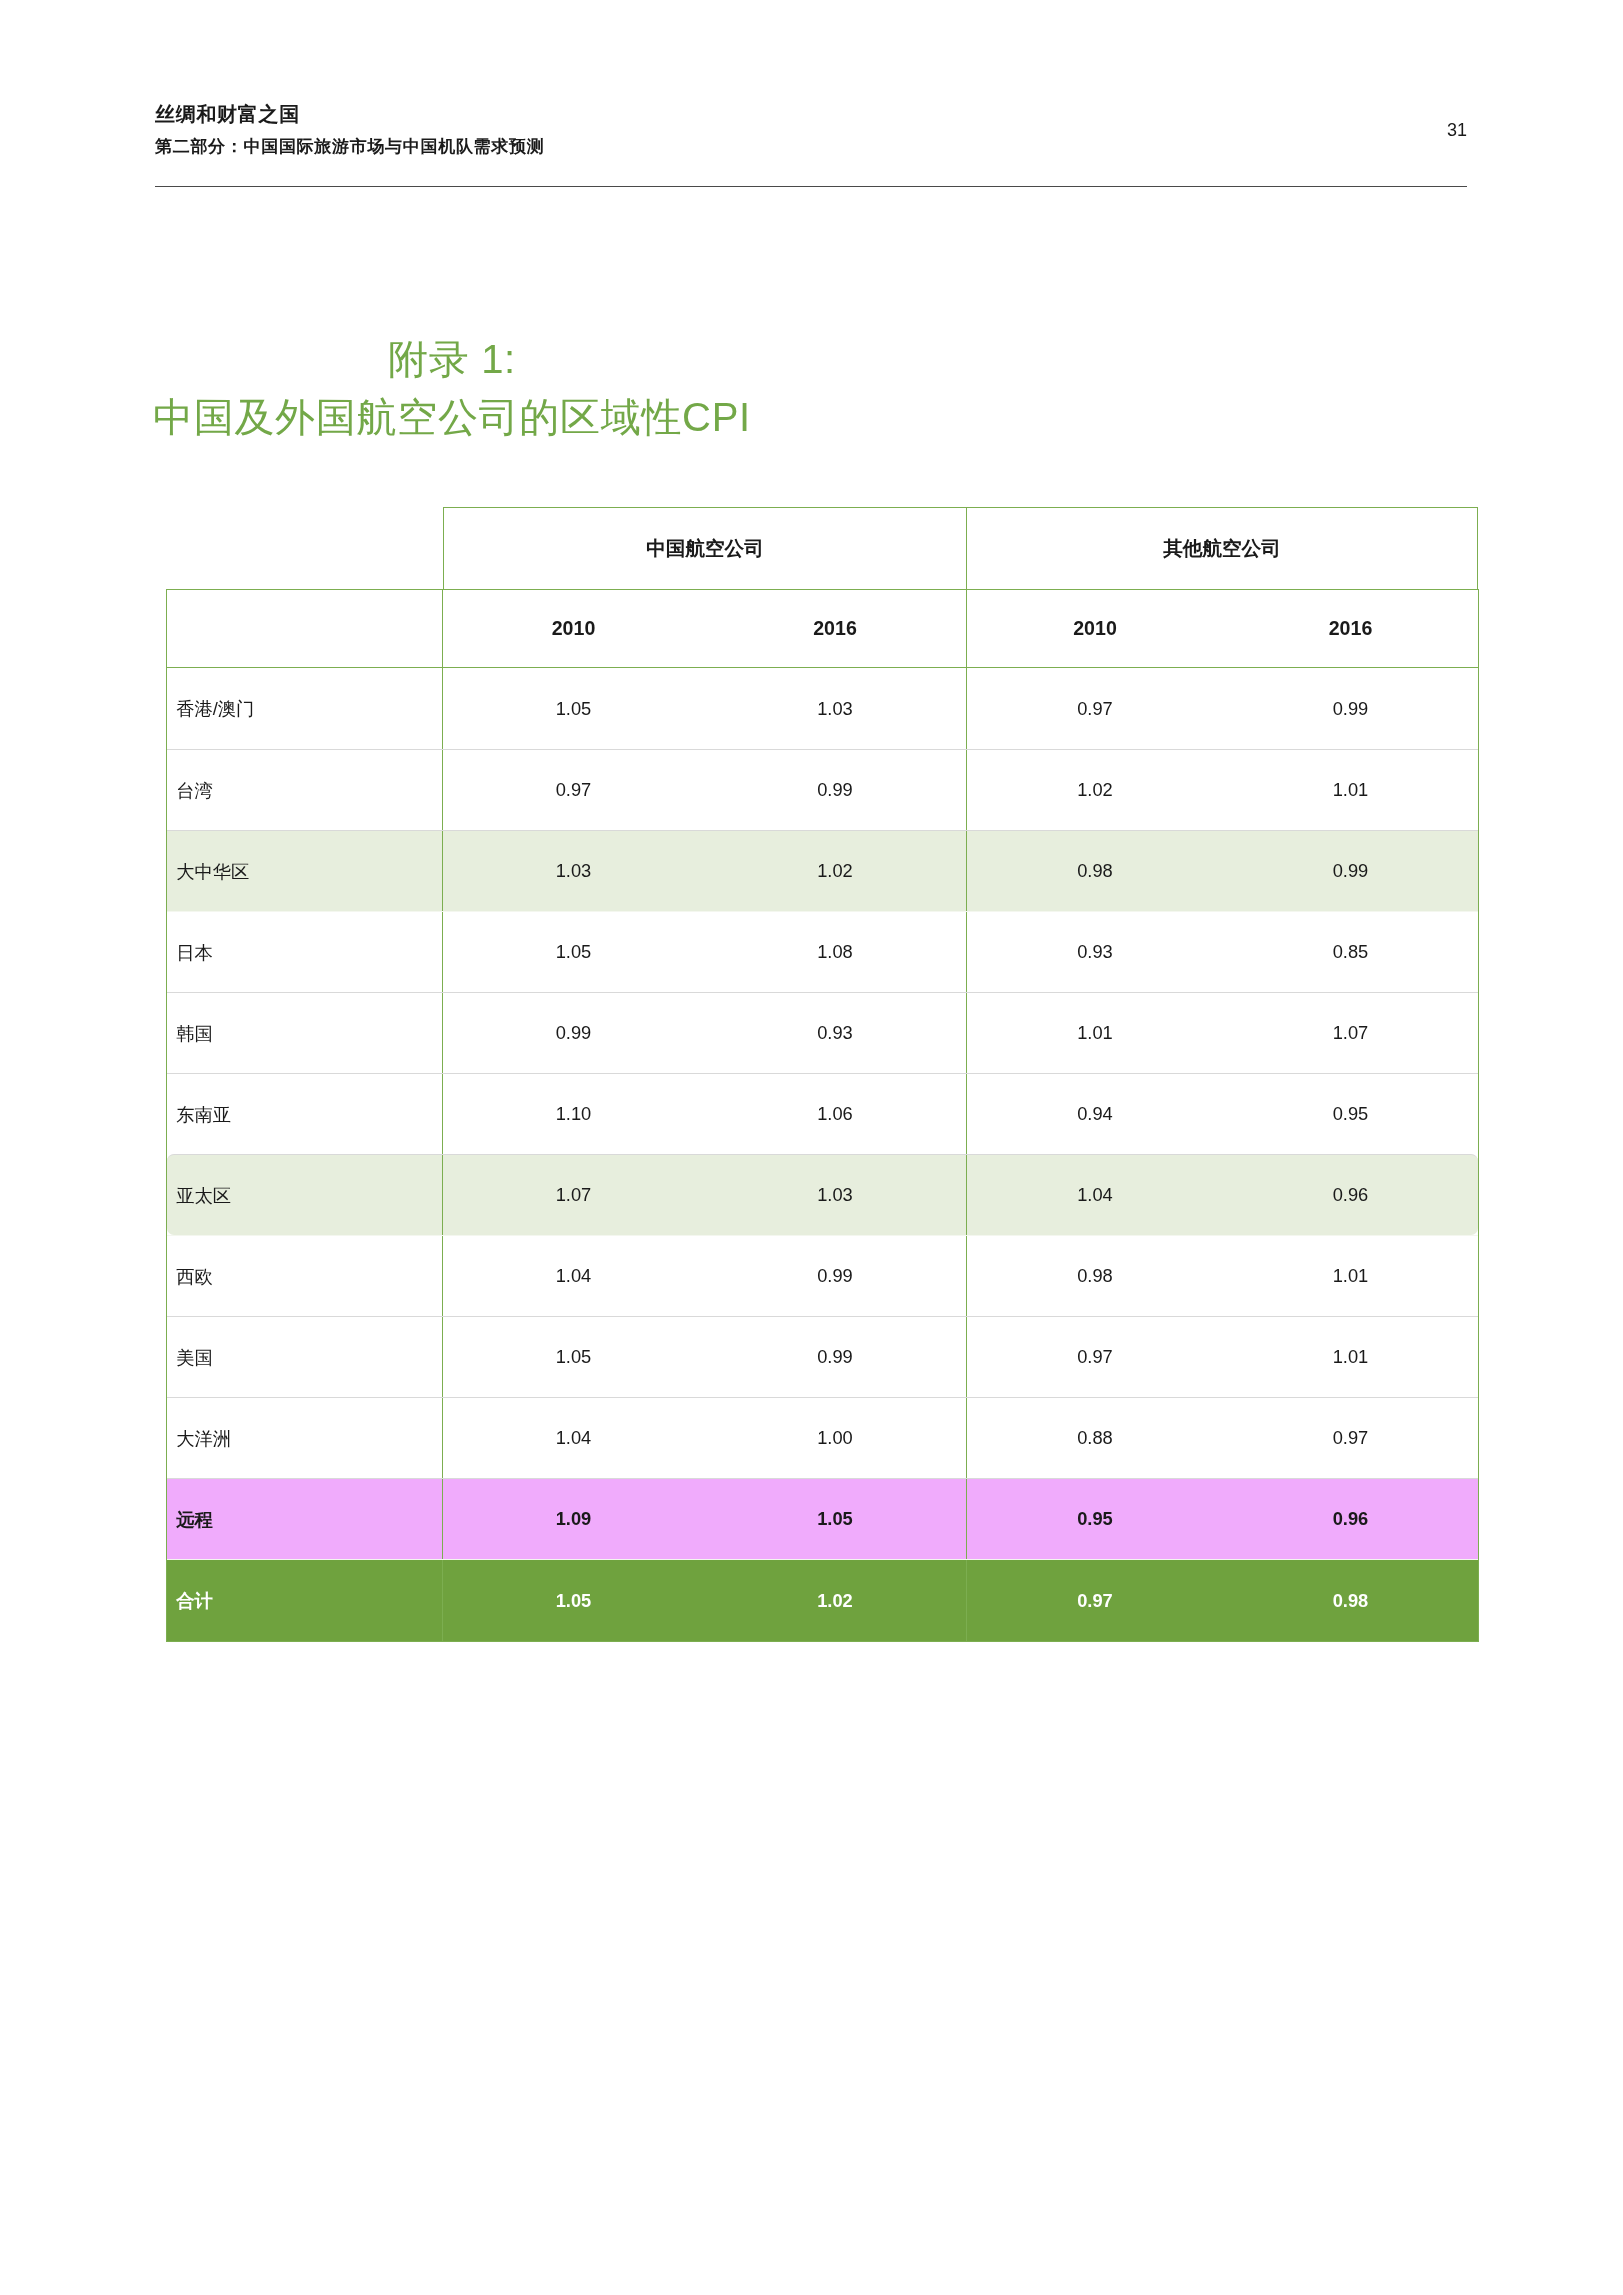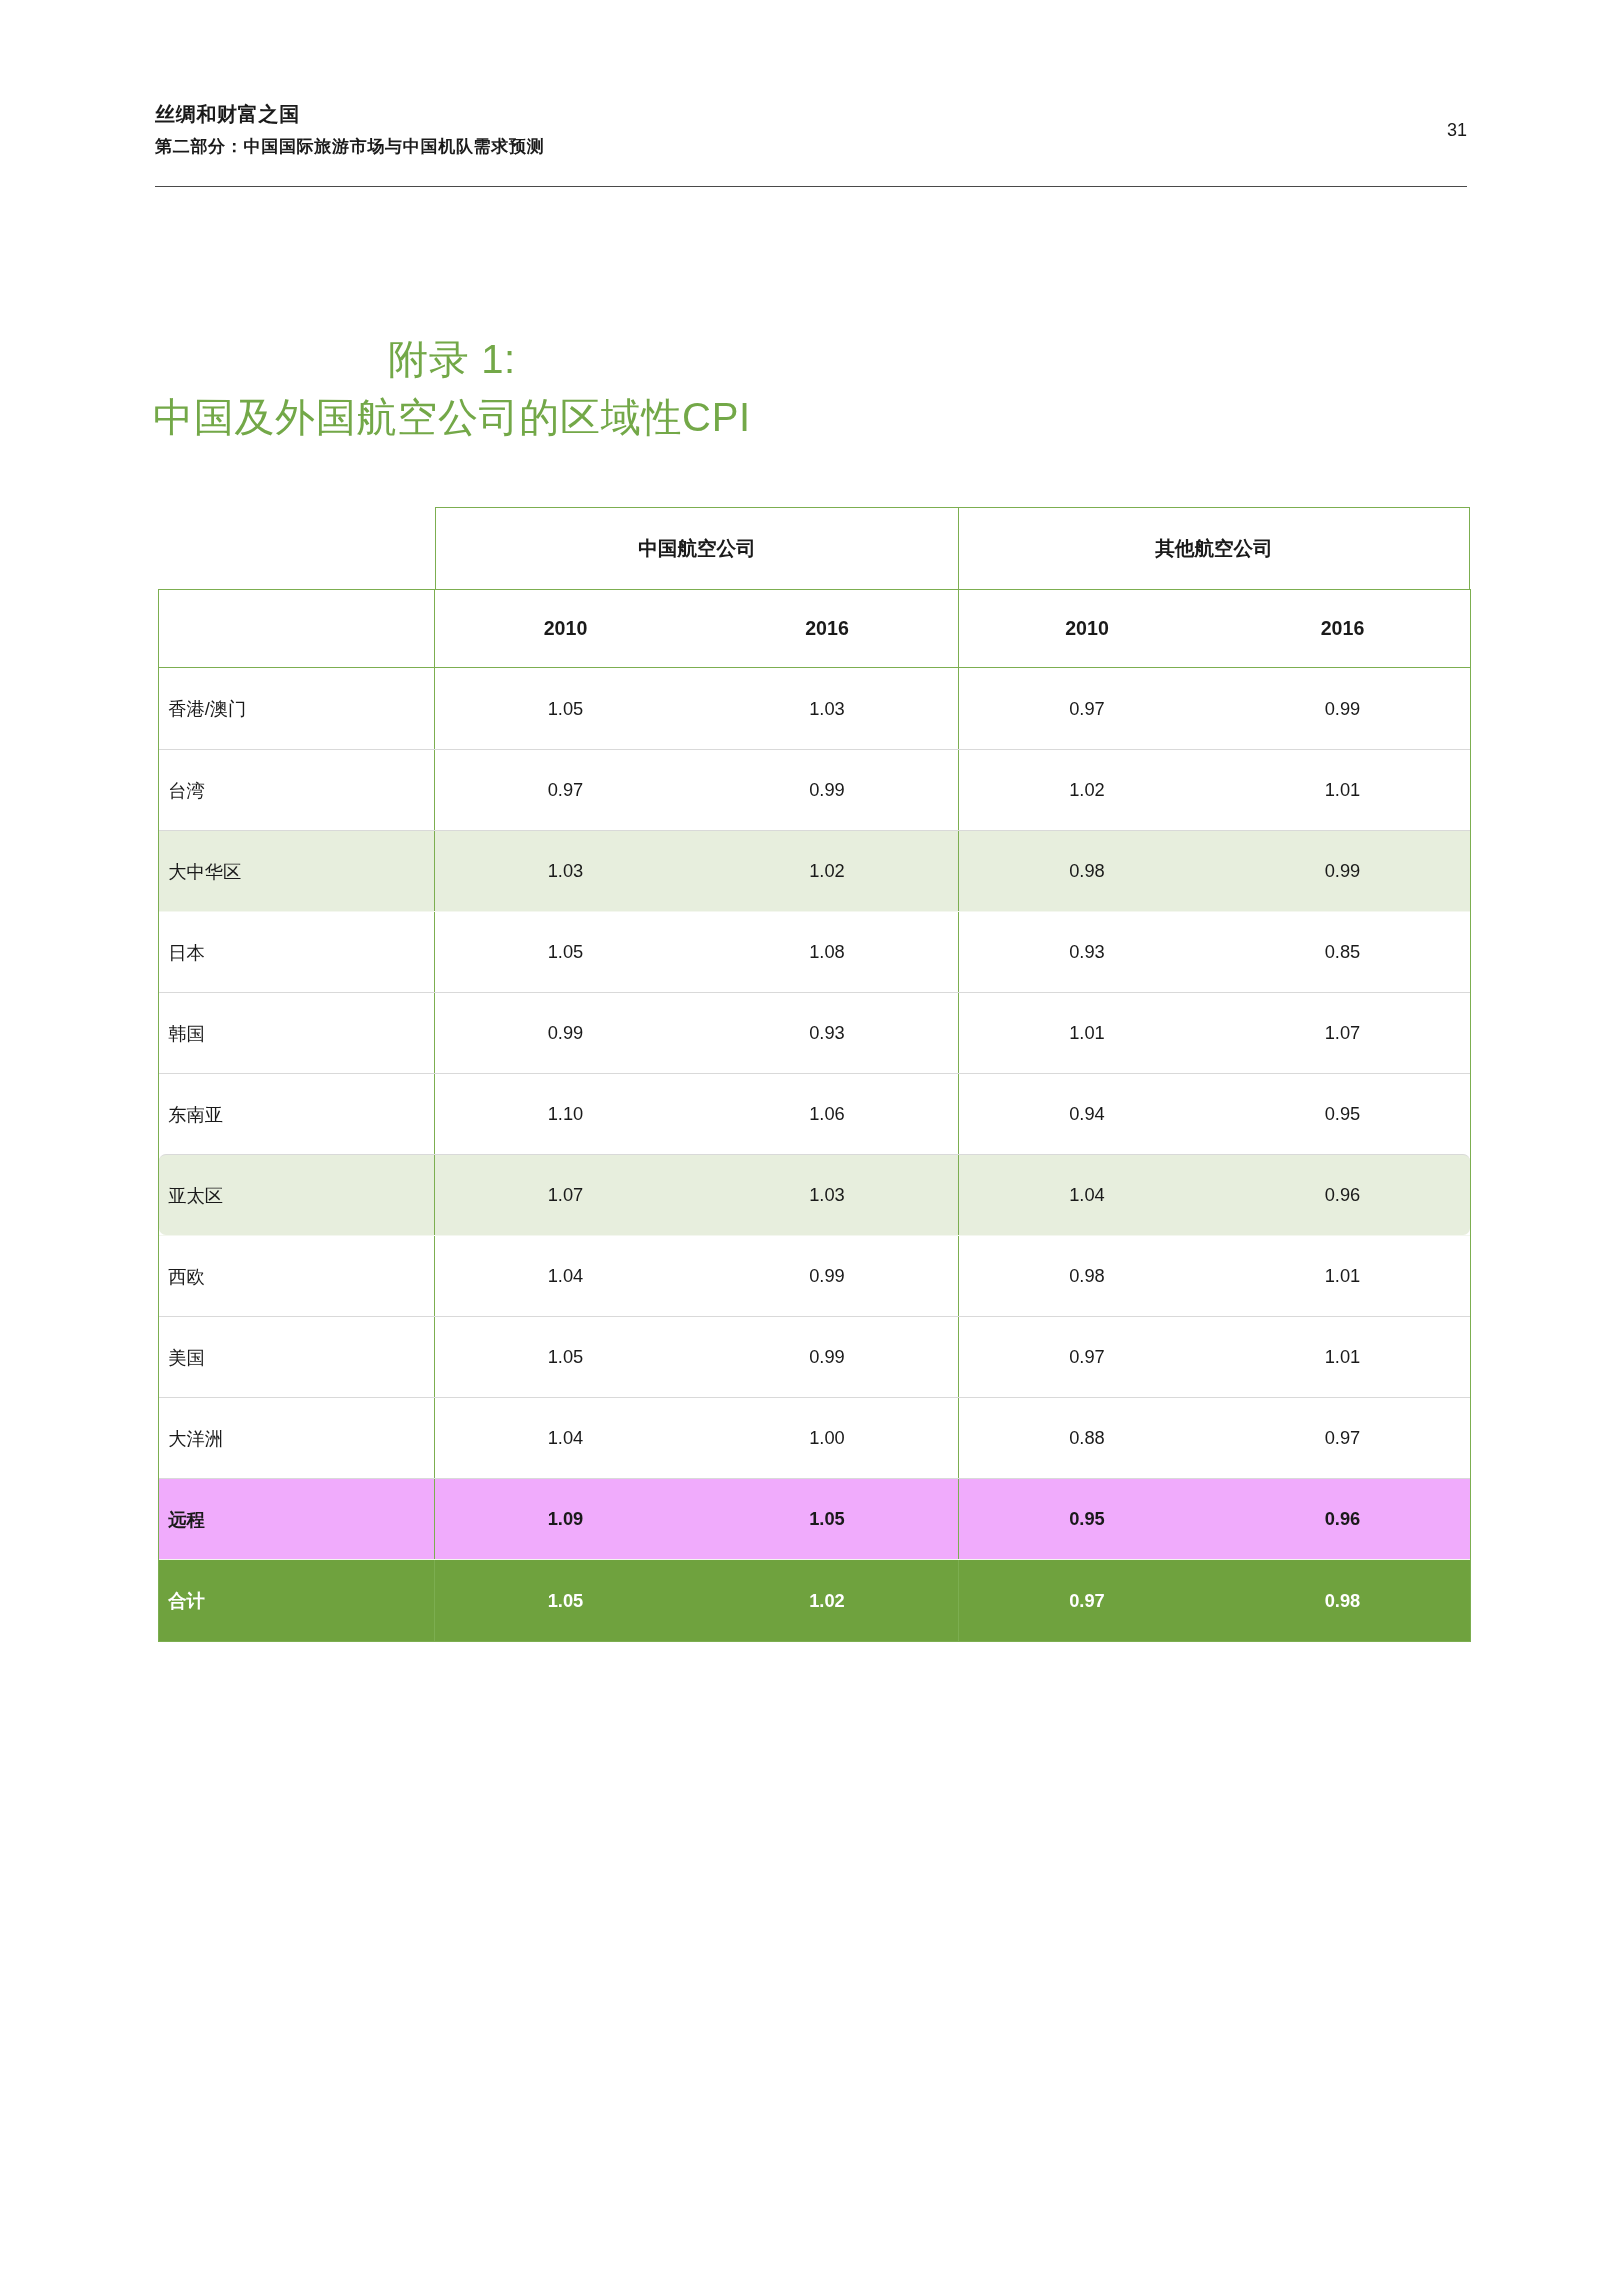--- a/index.html
+++ b/index.html
@@ -17,21 +17,21 @@
   .doc-header .h-title { font-size:20px; font-weight:700; letter-spacing:0.7px; line-height:26px; }
   .doc-header .h-subtitle { font-size:17px; font-weight:700; letter-spacing:0.7px; line-height:23.6px; margin-top:7.9px; }
   .page-num { position:absolute; right:156px; top:120px; font-size:18px; font-weight:400; }
   .rule { position:absolute; left:155px; right:156px; top:186px; border-top:1.3px solid #4a4a4a; }
 
   
   .appendix-title { position:absolute; left:153px; top:330px;text-align:center; }
   .appendix-title div { font-size:40px; font-weight:400; line-height:58px; letter-spacing:0.7px; }
 
   
-  .cpi-table { position:absolute; left:158px; top:507px; width:1313px; font-size:18.3px; }
+  .cpi-table { position:absolute; left:166px; top:507px; width:1313px; font-size:18.3px; }
   .grow { display:grid; grid-template-columns:277px 523px 512px; height:82px; }
   .grow .g-spacer { border:none; }
   .grow .g-cell {
     display:flex; align-items:center; justify-content:center;
     font-weight:700; font-size:19.6px;
     border-top:1.3px solid var(--bgreen); border-left:1.3px solid var(--bgreen);
   }
   .grow .g-cell.last { border-right:1.3px solid var(--bgreen); }
 
   .tbody { border:1.3px solid var(--bgreen); width:1313px; }

